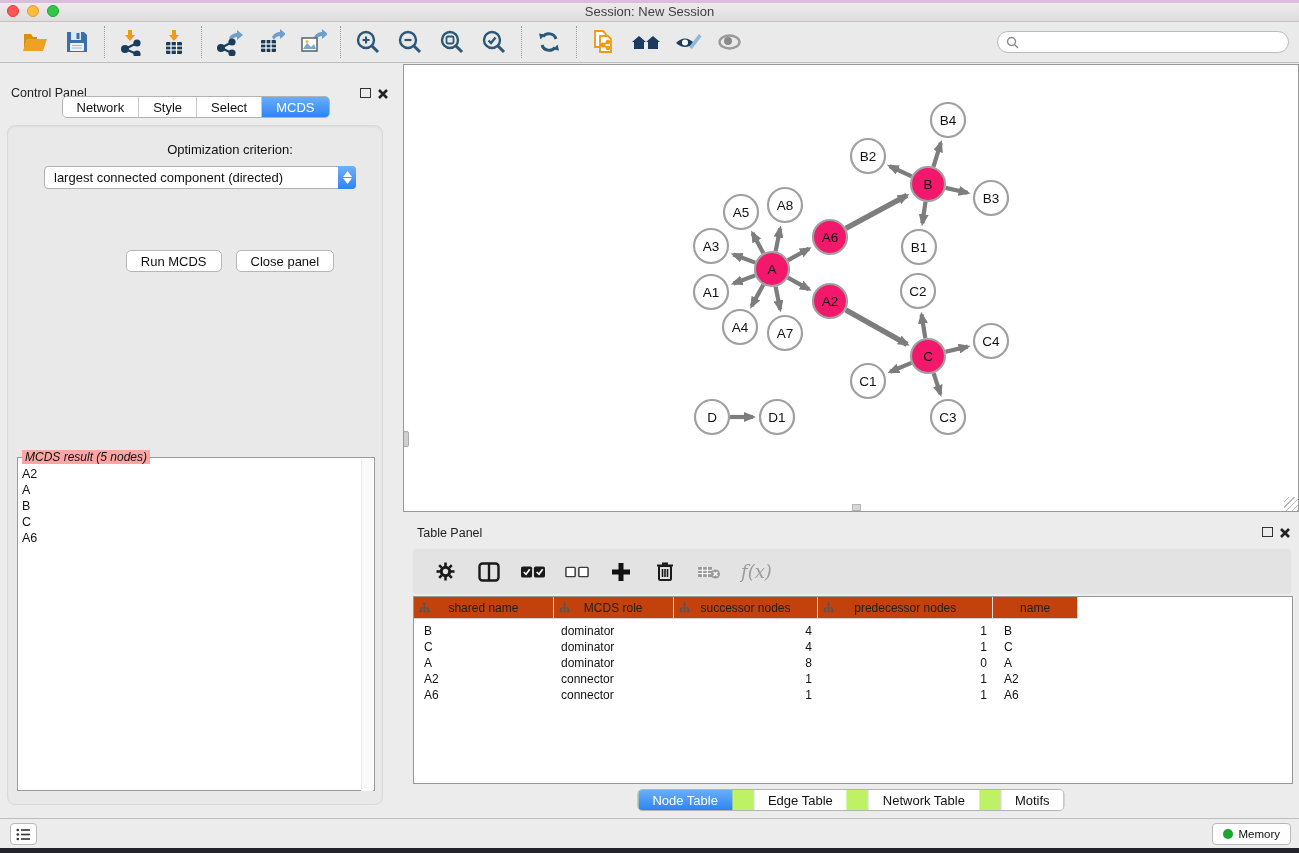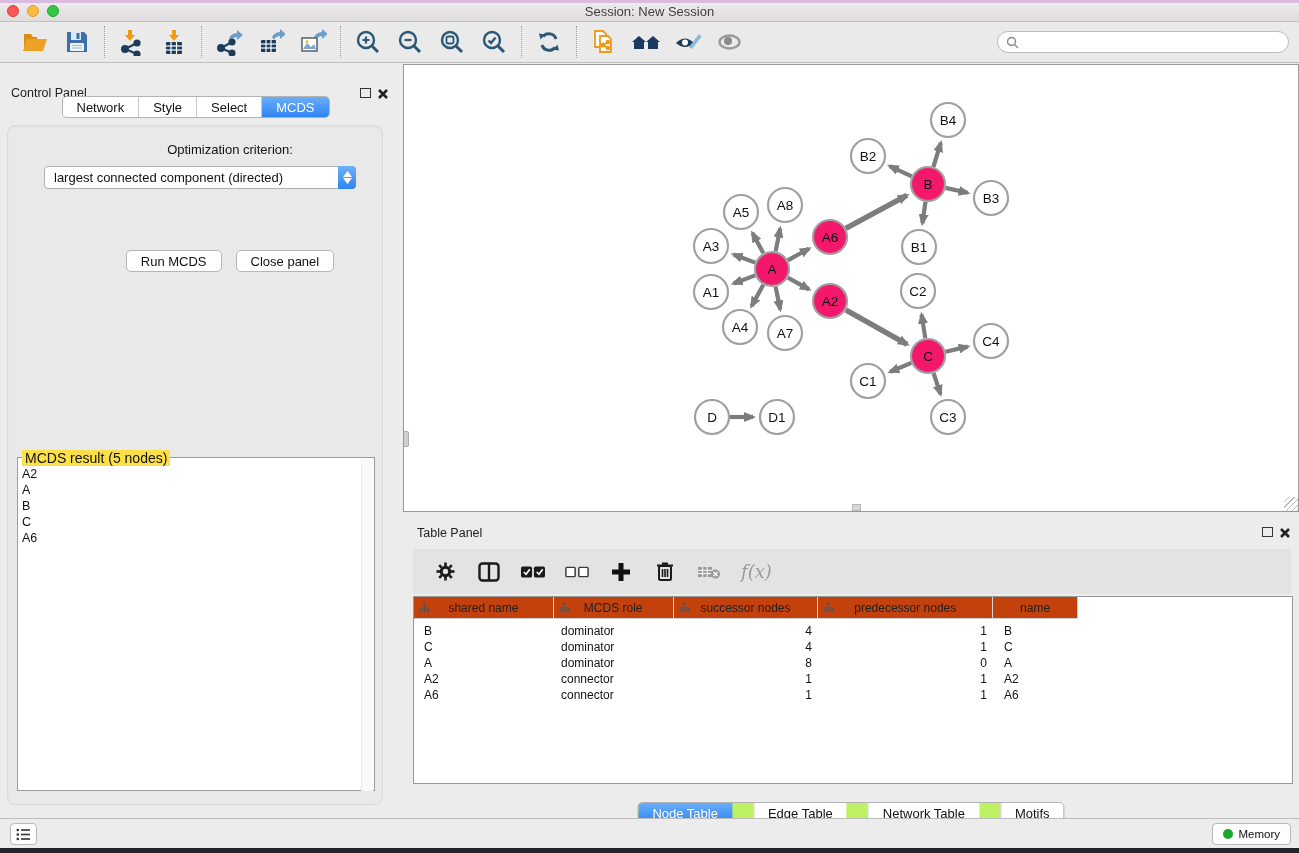--- a/index.html
+++ b/index.html
@@ -44,21 +44,21 @@
   .selectbox { position:absolute; left:36px; top:40px; width:312px; height:23px; background:#fff;
     border:1px solid #b0b0b0; border-radius:4px; display:flex; align-items:center; }
   .selectbox .selval { font-size:13px; color:#111; padding-left:9px; flex:1; white-space:nowrap; }
   .stepper { width:18px; height:23px; margin:-1px -1px -1px 0; border-radius:0 4px 4px 0;
     background:linear-gradient(#6db1f9,#2f84f3); display:flex; flex-direction:column; align-items:center; justify-content:center; gap:1px; }
   .btnrow { position:absolute; top:76px; width:100%; display:flex; justify-content:center; gap:14px;margin-top:48px; }
   .macbtn { background:#fff; border:1px solid #b6b6b6; border-radius:5px; height:22px; padding:0 14px;
     font-size:13px; color:#111; font-family:"Liberation Sans",sans-serif; }
   .result-box { position:absolute; left:9px; top:331px; width:358px; height:334px; background:#fff;
     border:1px solid #9a9a9a; }
-  .result-legend { position:absolute; left:4px; top:-8px; background:#fde047; padding:0 3px; font-size:14px; color:#111; }
+  .result-legend { position:absolute; left:4px; top:-8px; background:#fca5a5; padding:0 3px; font-size:12px; color:#111;font-style:italic; }
   .result-list { position:absolute; left:4px; top:8px; font-size:12.5px; color:#111; line-height:16px; }
   .result-scroll { position:absolute; right:1px; top:1px; width:12px; height:332px; background:#fafafa; border-left:1px solid #ececec; }
 
   
   .net-window { position:absolute; left:403px; top:64px; width:896px; height:448px;
     border:1px solid #9a9a9a; background:#fff; }
   .net-titlebar { position:absolute; left:0; top:0; width:100%; height:22px;
     background:linear-gradient(#f2f2f2,#d9d9d9); border-bottom:1px solid #b4b4b4; }
   .ntl { position:absolute; top:6px; width:10px; height:11px; border-radius:50%; }
   .ntl.red { left:8px; background:#f25a52; }
@@ -84,21 +84,21 @@
     font-size:12px; color:#222; border-right:1px solid #d8d8d8; }
   .thcell:last-child { border-right:none; }
   .thcell .colicon { position:absolute; left:5px; top:5px; }
   .c0 { width:140px; } .c1 { width:120px; } .c2 { width:145px; } .c3 { width:175px; } .c4 { width:84px; }
   .trow { display:flex; height:16px; align-items:center; }
   .tcell { font-size:12px; color:#111; overflow:hidden; white-space:nowrap; }
   .tcell.c0 { padding-left:10px; } .tcell.c1 { padding-left:7px; }
   .tcell.c2 { text-align:right; padding-right:7px; } .tcell.c3 { text-align:right; padding-right:7px; }
   .tcell.c4 { padding-left:10px; }
   .tbody { padding-top:4px; }
-  .tp-tabs { position:absolute; left:50%; transform:translateX(-50%); top:283px;gap:21px; }
+  .tp-tabs { position:absolute; left:50%; transform:translateX(-50%); top:270px;gap:21px; }
 
   
   .statusbar { position:absolute; left:0; top:818px; width:1299px; height:30px; background:#ececec; border-top:1px solid #bdbdbd; }
   .list-btn { position:absolute; left:10px; top:4px; width:27px; height:22px; background:#fdfdfd;
     border:1px solid #b9b9b9; border-radius:4px; display:flex; align-items:center; justify-content:center; }
   .memory-btn { position:absolute; right:8px; top:4px; height:22px; background:#fdfdfd; border:1px solid #b9b9b9;
     border-radius:4px; display:flex; align-items:center; gap:5px; padding:0 10px; font-size:11.5px; color:#111; }
   .memdot { width:10px; height:10px; border-radius:50%; background:#18a62c; }
   .desktop-strip { position:absolute; left:0; top:848px; width:1299px; height:5px; background:#23242b; }
 </style>

